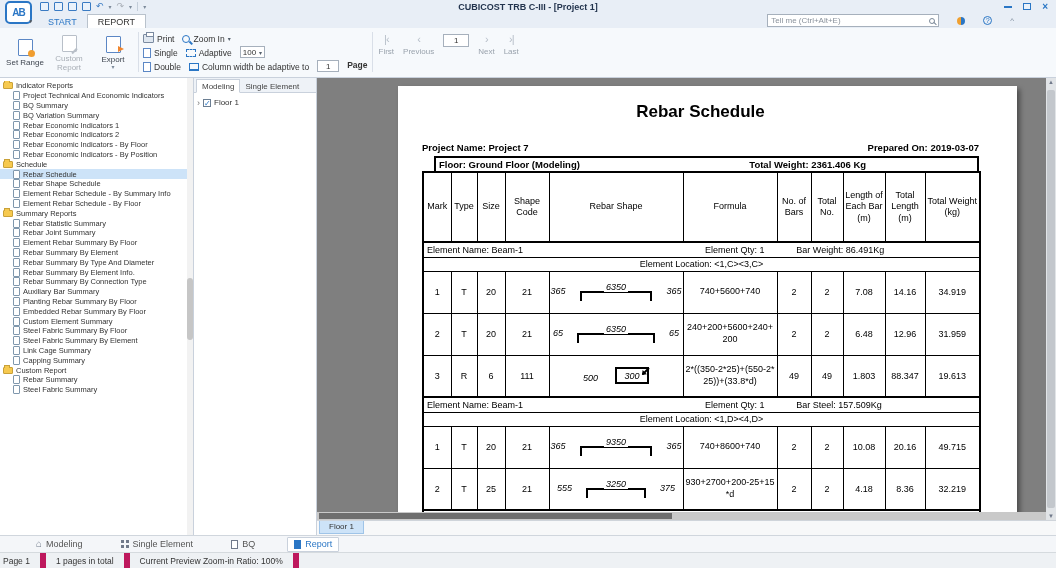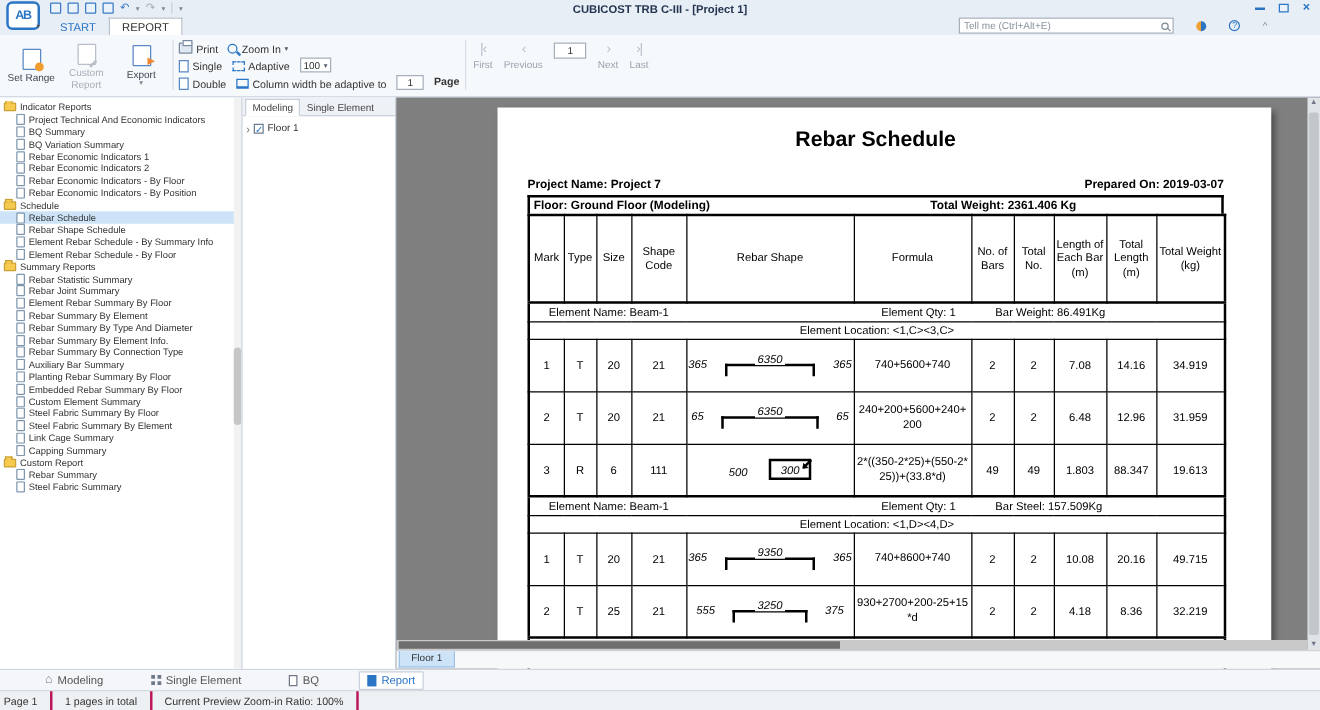--- a/index.html
+++ b/index.html
@@ -88,29 +88,29 @@
   .panel-tree { padding:5px 3px; display:flex; align-items:center; gap:3px; font-size:8px; color:#333; }
   .expander { color:#777; font-size:9px; line-height:8px; }
   .checkbox { width:8px; height:8px; border:1px solid #6b7e92; background:#fff; color:#2a76c5; font-size:8px; line-height:7px; text-align:center; }
 
   
   .viewer { flex:1; background:#7f7f7f; position:relative; overflow:hidden; }
   .page { position:absolute; left:81px; top:8px; width:619px; height:660px; background:#fff; box-shadow:3px 3px 5px rgba(0,0,0,.4); padding-top:14px; }
   .page-inner { margin-left:24px; width:557px; }
   .rpt-title { text-align:center; font-size:17px; font-weight:bold; color:#000; margin-top:2px; }
   .rpt-meta { display:flex; justify-content:space-between; font-size:9.5px; font-weight:bold; margin-top:20px; margin-bottom:3px;text-align:center; }
-  .rpt-floor { border:2px solid #000; border-bottom:none; display:flex; font-size:9.5px; font-weight:bold; padding:1px 3px; }
+  .rpt-floor { border:2px solid #000; border-bottom:none; display:flex; font-size:9.5px; font-weight:bold; padding:1px 3px;margin-left:12px; }
   .rpt-floor .fl { width:58%; }
   .rpt-floor .tw { width:42%; }
   table.rpt { border-collapse:collapse; width:557px; table-layout:fixed; border:2px solid #000; }
   table.rpt td, table.rpt th { border:1px solid #000; font-size:9px; font-weight:normal; text-align:center; vertical-align:middle; padding:1px; color:#000; overflow:hidden; }
   tr.hdr td { height:70px; line-height:1.25; }
   tr.elem td { border-top:2px solid #000; height:15px; padding:0; }
   .elem-line { display:flex; align-items:center; font-size:9px; }
-  .elem-line .en { width:46%; text-align:left; padding-left:15px; }
+  .elem-line .en { width:46%; text-align:left; padding-left:3px; }
   .elem-line .eq { width:20%; text-align:center; }
   .elem-line .bw { width:34%; text-align:left; padding-left:6px; }
   tr.loc td { height:14px; }
   tr.data td { height:42px; }
   td.formula { word-break:break-all; line-height:1.3; padding:1px 2px; }
   
   .shape-wrap { display:flex; align-items:flex-start; justify-content:center; gap:14px;font-style:italic; }
   .shape-lbl { font-size:9px; margin-top:3px; }
   .shape-bar { position:relative; height:10px; border-top:2px solid #000; border-left:2px solid #000; border-right:2px solid #000; margin-top:8px;padding-left:40px; }
   .shape-mid { position:absolute; left:50%; transform:translateX(-50%); top:-11px; font-size:9px; background:#fff; padding:0 2px; white-space:nowrap; }
@@ -129,21 +129,21 @@
   
   .bottom-tabs { height:17px; background:#f4f6f9; border-top:1px solid #d0d6dd; display:flex; align-items:center; gap:26px; padding-left:30px; }
   .btab { display:flex; align-items:center; gap:4px; font-size:9px; color:#555; height:15px; padding:0 6px; }
   .btab.active { color:#2a76c5; background:#fff; border:1px solid #c9d1dc; border-radius:1px; }
   .icon-modeling { color:#70798a; font-size:10px; line-height:10px; }
   .icon-single { width:8px; height:8px; position:relative; }
   .icon-single::before { content:""; position:absolute; width:3px; height:3px; background:#70798a; box-shadow:5px 0 #70798a, 0 5px #70798a, 5px 5px #70798a; }
   .icon-bq { width:7px; height:9px; border:1px solid #70798a; background:#fff; }
   .icon-report { width:7px; height:9px; border:1px solid #2a76c5; background:#2a76c5; }
   .statusbar { height:16px; background:#eef1f4; border-top:1px solid #d5dade; display:flex; align-items:center; font-size:8.5px; color:#333; }
-  .status-seg { padding:0 10px; border-right:2px solid #be185d; height:100%; display:flex; align-items:center; }
+  .status-seg { padding:0 10px; border-right:6px solid #be185d; height:100%; display:flex; align-items:center; }
   .status-seg:first-child { padding-left:3px; min-width:40px; }
 </style>
 </head>
 <body>
 
 <div class="window">
 
   <div class="titlebar">
     <div class="app-title">CUBICOST TRB C-III - [Project 1]</div>
     <div class="qat">

